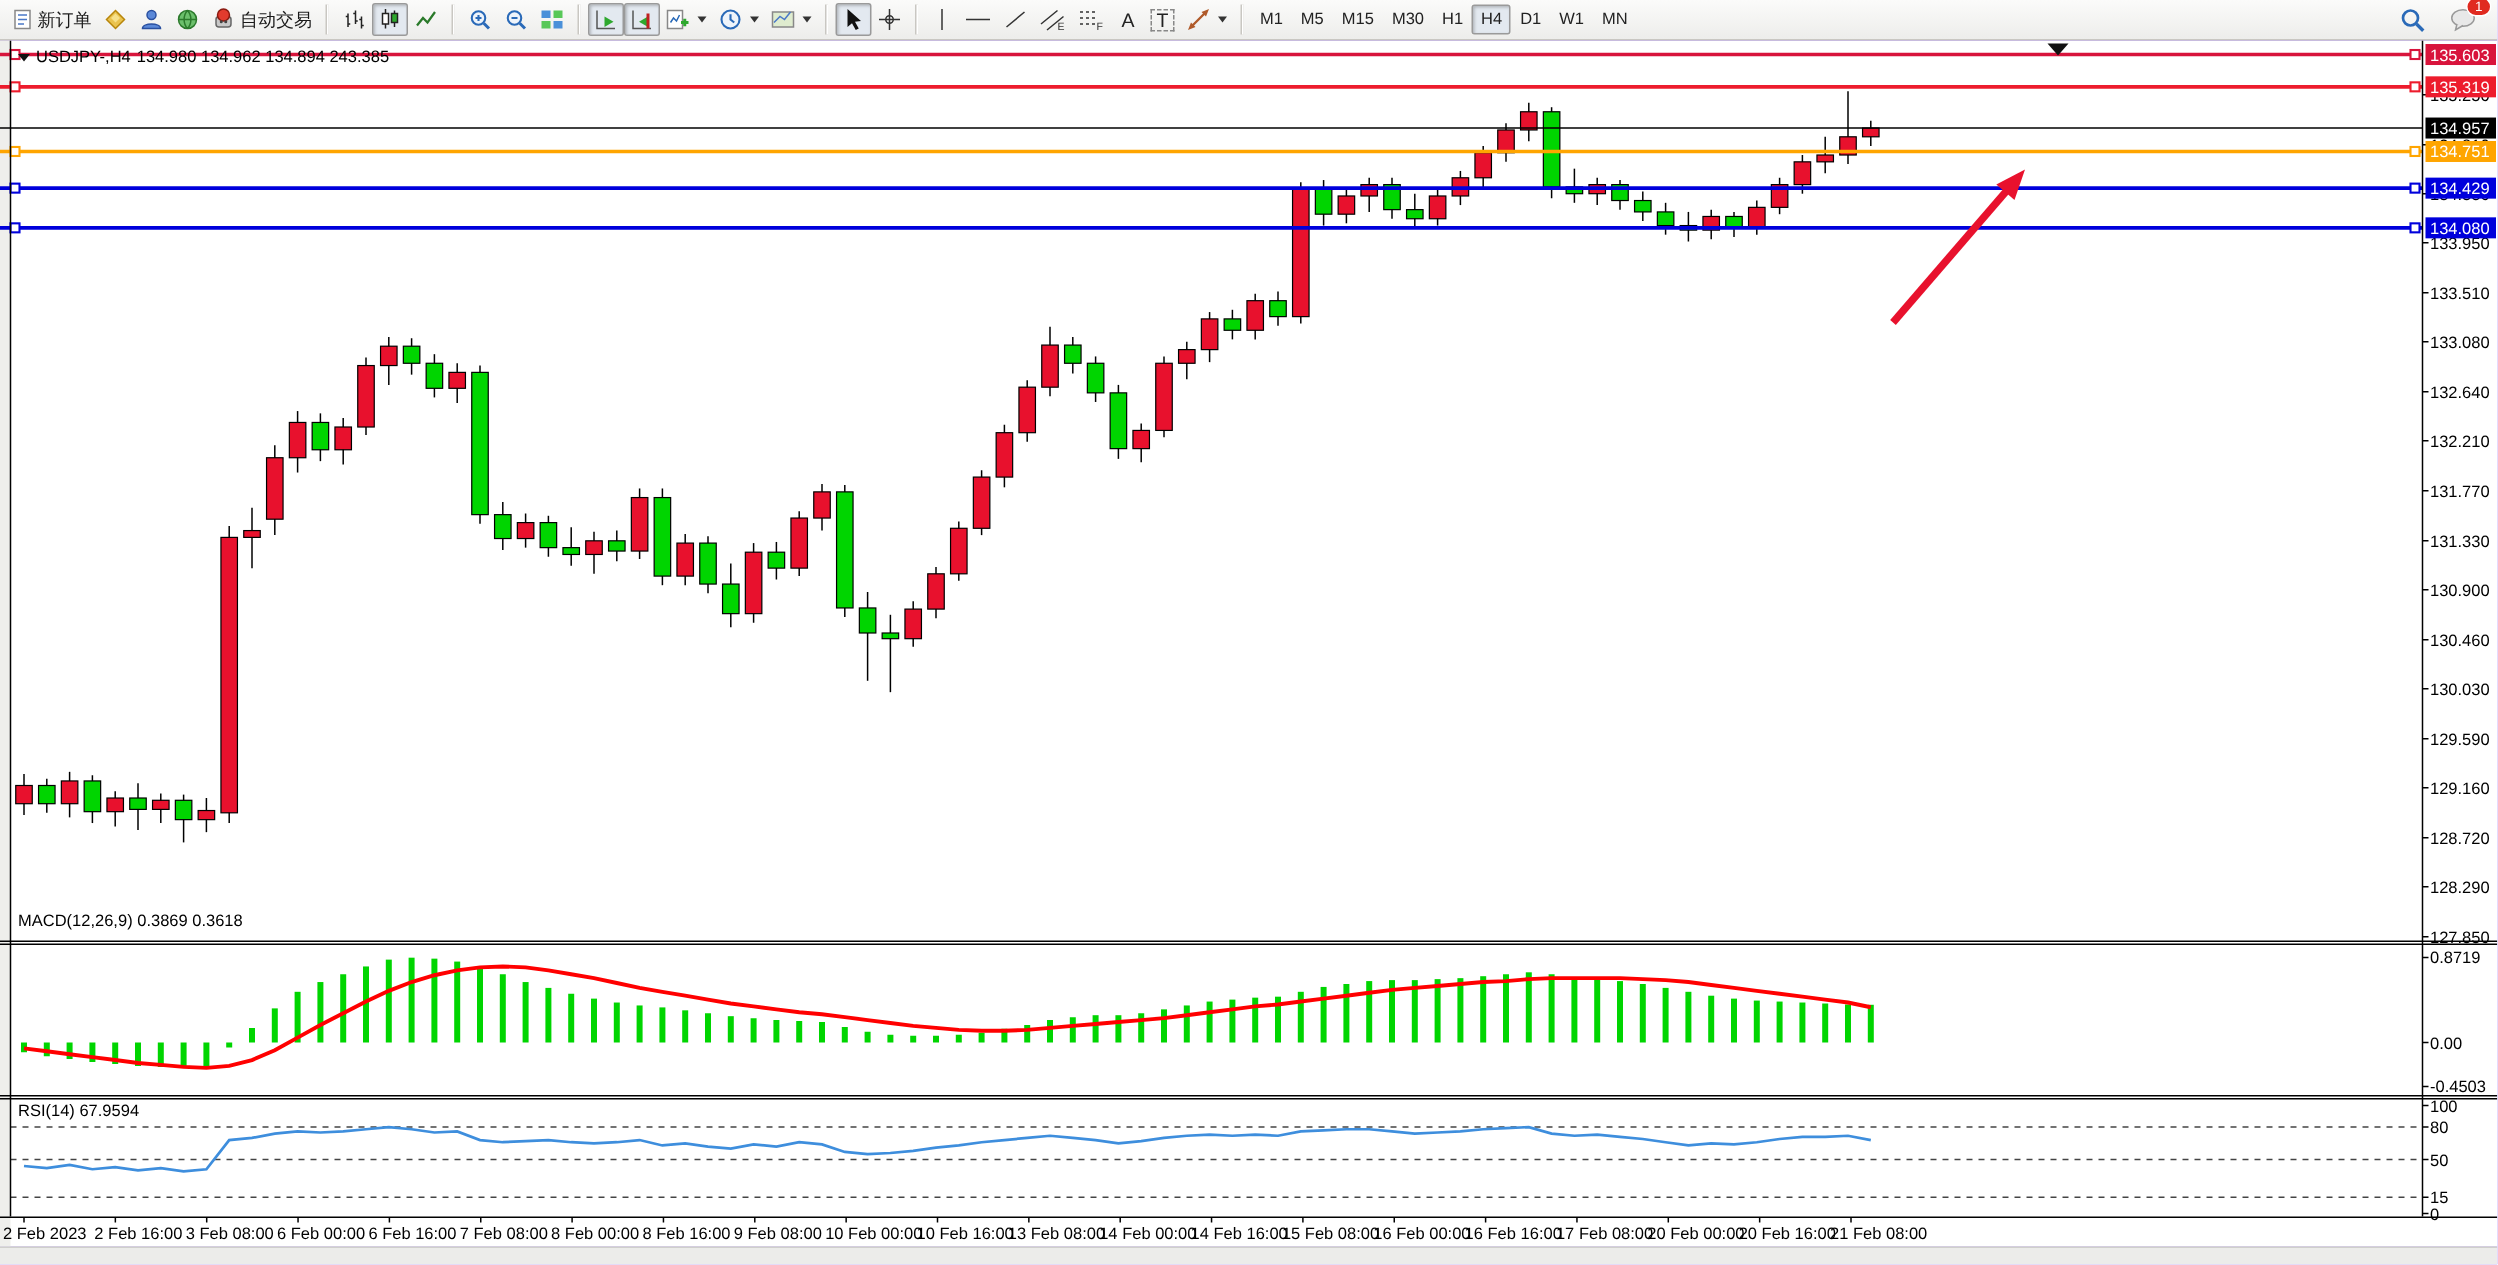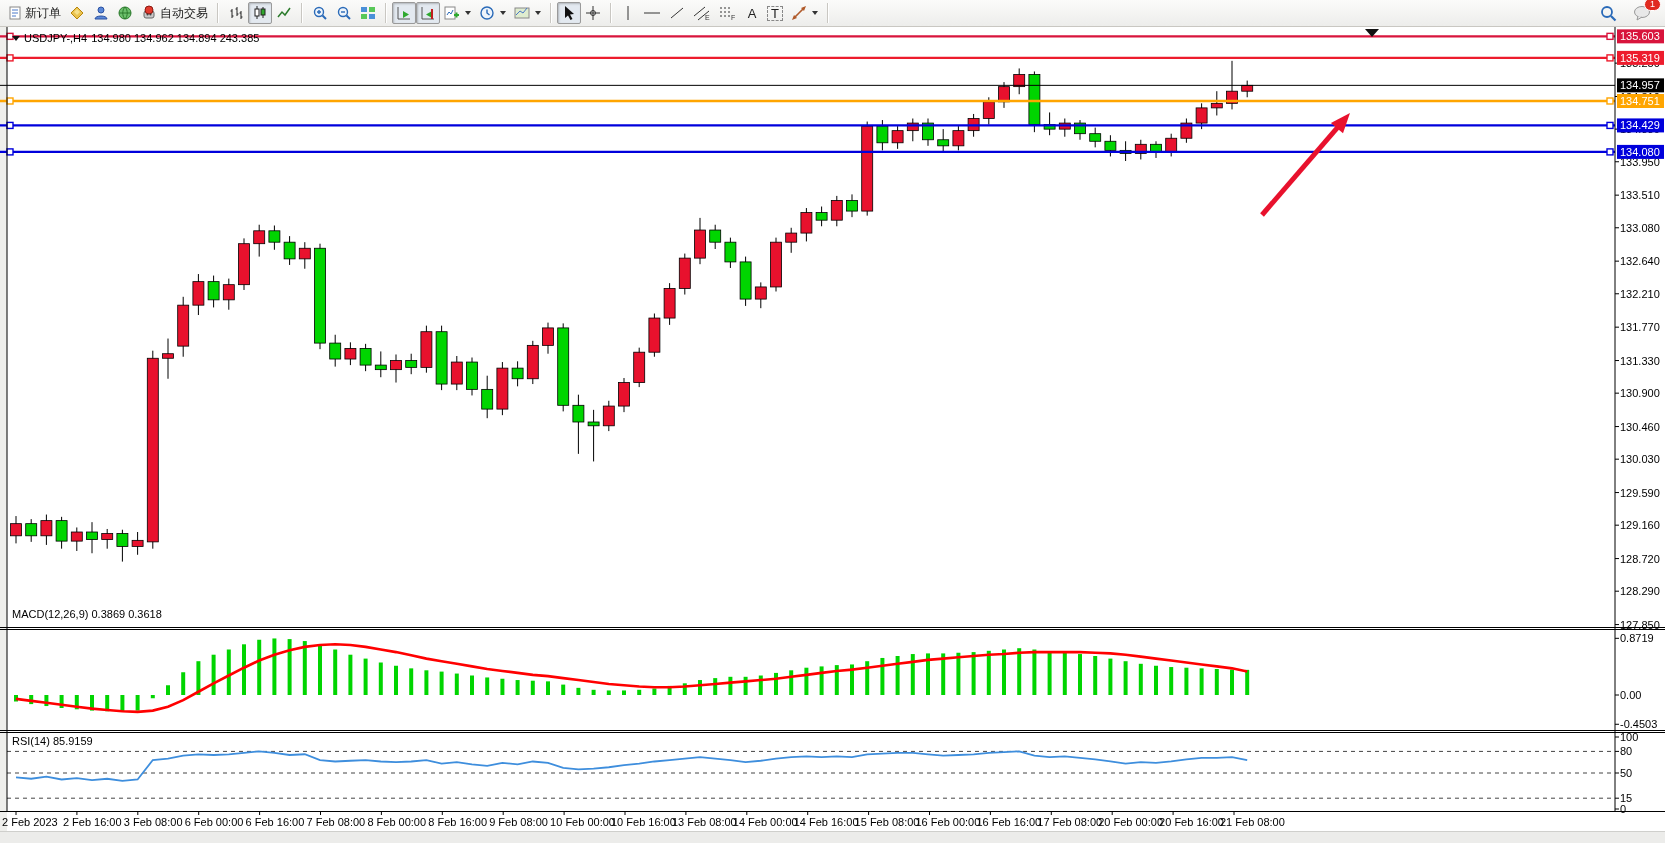--- a/index.html
+++ b/index.html
@@ -257,20 +257,31 @@
             <svg width="16" height="16">
               <path d="M3 13L8 8M13 3L8 8" stroke="#b05a2a" stroke-width="1.6"></path>
               <polygon points="1,15 6,13 3,10" fill="#b05a2a"></polygon>
               <polygon points="15,1 10,3 13,6" fill="#b05a2a"></polygon>
             </svg>
           </span>
         <span class="caret"></span>
       </button>
     </div>
     <div class="tb-sep"></div>
+    <div class="tb-group" id="tf-toolbar">
+        <button class="tb-btn tf-btn">M1</button>
+        <button class="tb-btn tf-btn">M5</button>
+        <button class="tb-btn tf-btn">M15</button>
+        <button class="tb-btn tf-btn">M30</button>
+        <button class="tb-btn tf-btn">H1</button>
+        <button class="tb-btn tf-btn pressed">H4</button>
+        <button class="tb-btn tf-btn">D1</button>
+        <button class="tb-btn tf-btn">W1</button>
+        <button class="tb-btn tf-btn">MN</button>
+      </div>
     <div class="tb-right">
       <button class="tb-btn">
         <span>
             <svg width="17" height="17">
               <circle cx="7" cy="7" r="5" fill="none" stroke="#2a6ab8" stroke-width="1.8"></circle>
               <path d="M11 11l4.5 4.5" stroke="#2a6ab8" stroke-width="2.2"></path>
             </svg>
           </span>
       </button>
       <button class="tb-btn" style="position:relative;">
@@ -690,15 +701,15 @@
       <line x1="1262" y1="215" x2="1343.4676674345326" y2="120.57156729179188" stroke="#e8112d" stroke-width="5"></line>
       <polygon points="1350,113 1342.9925887024986,133.36900063595778 1330.8780810356313,122.91726853120976" fill="#e8112d"></polygon>
     </svg>
 
   <div class="pane-label chart-title">
     <span class="tri-down"></span>
     <span>USDJPY-,H4</span>
     <span>134.980 134.962 134.894 243.385</span>
   </div>
   <div class="pane-label macd-label">MACD(12,26,9) 0.3869 0.3618</div>
-  <div class="pane-label rsi-label">RSI(14) 85.9159</div>
+  <div class="pane-label rsi-label">RSI(14) 67.9594</div>
 
 </div>
 
 </body></html>

